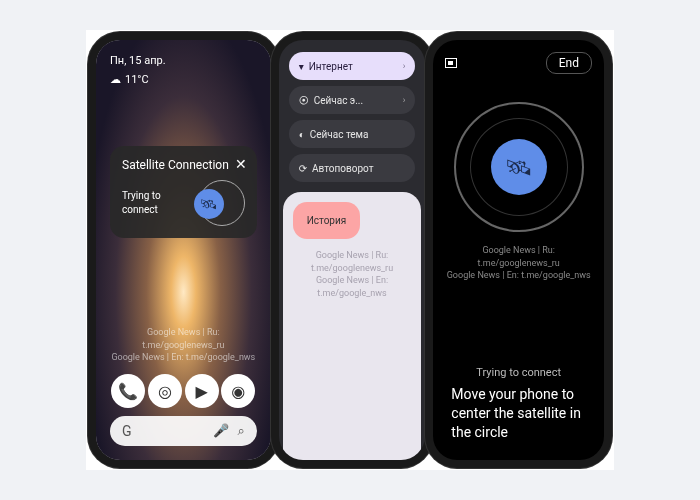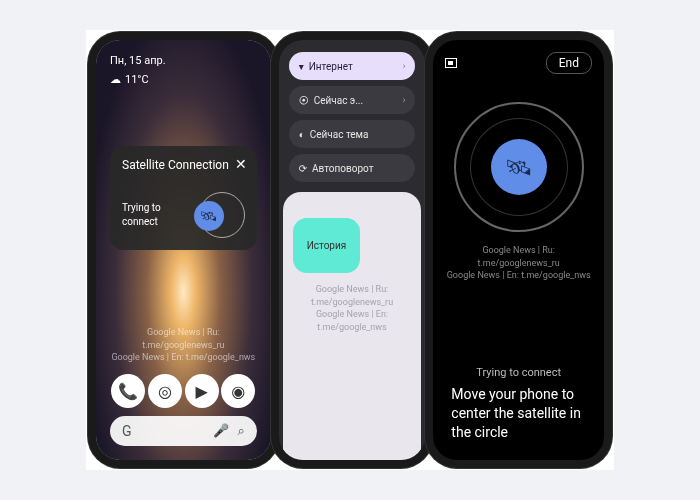--- a/index.html
+++ b/index.html
@@ -6,21 +6,21 @@
   body { width: 700px; height: 500px; background: #f0f2f5; font-family: -apple-system, Roboto, sans-serif; display: flex; align-items: center; justify-content: center; }
   .stage { width: 528px; height: 440px; display: flex; gap: 8px; background: #fff; padding: 10px; }
   .phone { flex: 1; border-radius: 24px; overflow: hidden; position: relative; box-shadow: 0 0 0 8px #1a1a1a, 0 0 0 9px #333; }
 
   
   .left { background: radial-gradient(ellipse at 50% 60%, #ffe9c4 0%, #eeb668 10%, #876046 30%, #3b2d3a 55%, #1a1628 80%); color:#fff; padding:14px; display:flex; flex-direction:column; }
   .left .status { display:flex; font-size:11px; }
   .left .weather { font-size:11px; display:flex; align-items:center; gap:4px; margin-top:6px; }
   .card { background: rgba(40,40,40,.92); border-radius:14px; padding:12px; margin-top:60px; position:relative; }
   .card .close { position:absolute; top:10px; right:10px; font-size:14px; cursor:pointer; }
-  .card .title { font-size:12px; margin-bottom:20px; }
+  .card .title { font-size:12px; margin-bottom:8px; }
   .card-row { display:flex; align-items:center; gap:8px; }
   .card-text { font-size:10px; line-height:1.4; flex:1; }
   .sat-circle { width:46px; height:46px; border-radius:50%; border:1.5px solid #aaa; display:flex; align-items:center; justify-content:center; position:relative; }
   .sat-dot { width:30px; height:30px; border-radius:50%; background:#5f8de8; position:absolute; left:-6px; top:8px; display:flex; align-items:center; justify-content:center; }
   .wm { font-size:9px; color:rgba(255,255,255,.55); margin-top:auto; text-align:center; line-height:1.4; }
   .dock { display:flex; justify-content:space-around; margin-top:10px; }
   .app { width:34px; height:34px; border-radius:50%; background:#fff; display:flex; align-items:center; justify-content:center; color:#333; font-size:16px; }
   .search { margin-top:8px; height:30px; border-radius:16px; background:rgba(255,255,255,.92); display:flex; align-items:center; justify-content:space-between; padding:0 12px; color:#555; font-size:14px; }
   .search-icons { display:flex; gap:8px; font-size:13px; }
 
@@ -29,21 +29,21 @@
   .qs { padding:12px 10px 8px; display:flex; flex-wrap:wrap; gap:6px; }
   .chip { height:28px; border-radius:14px; display:flex; align-items:center; padding:0 10px; font-size:10px; gap:5px; background:#3a3a40; color:#e6e6e6; flex:1 1 calc(50% - 3px); }
   .chip.active { background:#e7defb; color:#2a2040; }
   .chev { margin-left:auto; opacity:.6; font-size:9px; }
   .panel { flex:1; background:#e9e6ee; border-radius:18px 18px 0 0; margin:2px 4px 0; padding:10px; display:flex; flex-direction:column; }
   .notif { background:#fff; border-radius:16px; padding:12px; }
   .nh { font-size:9px; color:#777; display:flex; align-items:center; gap:5px; }
   .nh .dot { width:12px; height:12px; border-radius:50%; background:#5b4a8a; }
   .nt { font-size:11px; font-weight:600; color:#222; margin-top:6px; }
   .nb { font-size:10px; color:#555; margin-top:4px; line-height:1.35; }
-  .hist { margin-top:16px; align-self:flex-start; background:#5eead4; border-radius:14px; padding:22px 14px; font-size:10px; color:#333; }
+  .hist { margin-top:0; align-self:flex-start; background:#fca5a5; border-radius:14px; padding:13px 14px; font-size:10px; color:#333; }
   .wm2 { font-size:9px; color:#a7a2af; margin-top:10px; text-align:center; line-height:1.4; }
 
   
   .right { background:#000; color:#fff; display:flex; flex-direction:column; align-items:center; padding:12px; }
   .top { width:100%; display:flex; justify-content:space-between; align-items:center; font-size:12px; }
   .pip { width:12px; height:10px; border:1.5px solid #fff; position:relative; }
   .pip::after { content:""; position:absolute; top:1.5px; left:1.5px; width:5px; height:4px; background:#fff; }
   .end { border:1px solid #555; border-radius:10px; padding:3px 12px; }
   .aim { margin-top:28px; width:130px; height:130px; border-radius:50%; border:2px solid #666; display:flex; align-items:center; justify-content:center; box-shadow: inset 0 0 0 14px #000, inset 0 0 0 15px #333; }
   .aim-dot { width:56px; height:56px; border-radius:50%; background:#5f8de8; display:flex; align-items:center; justify-content:center; }

